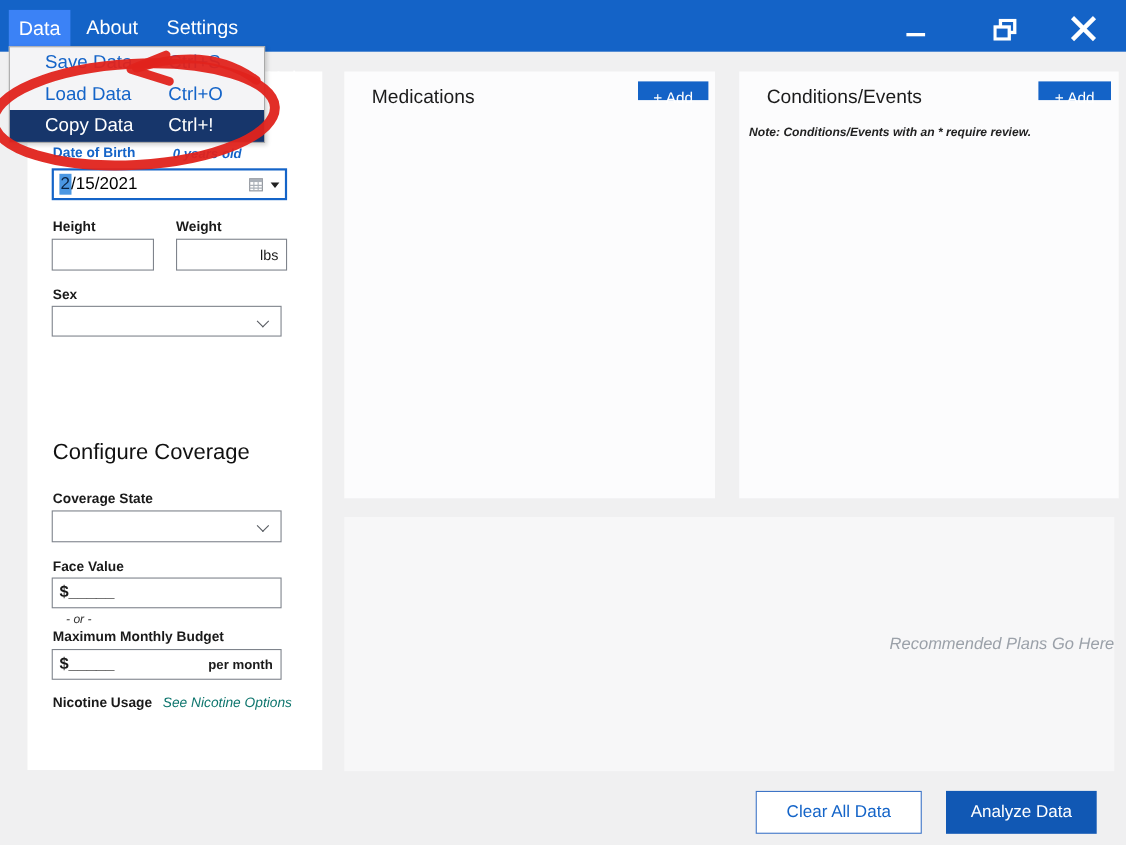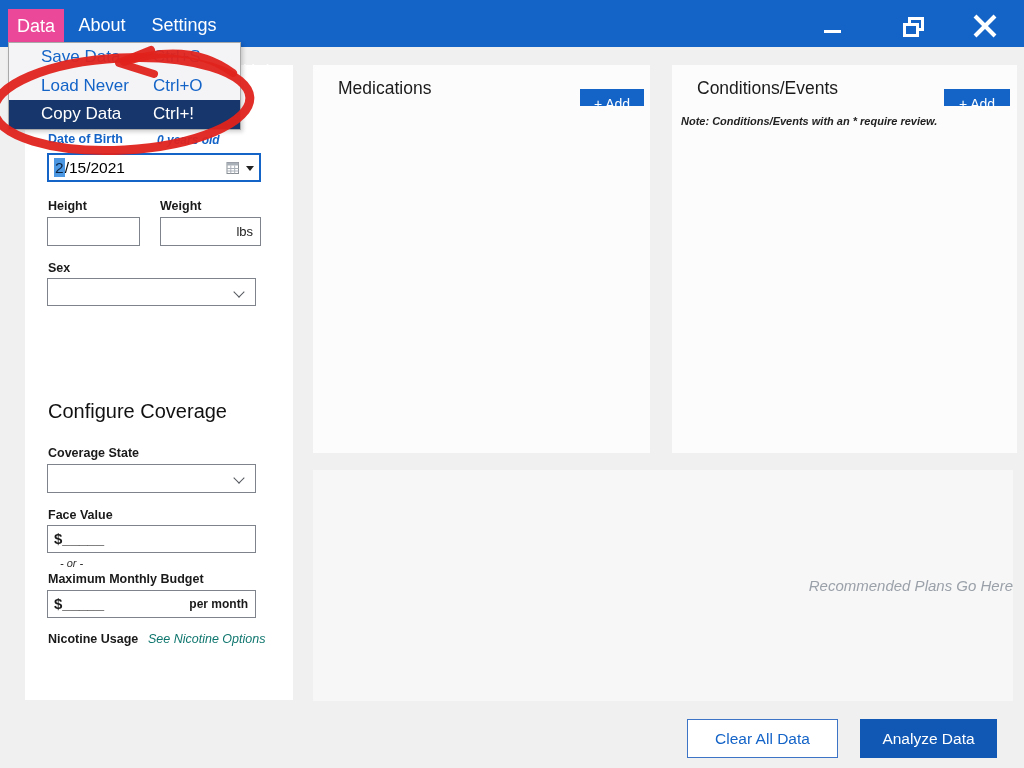--- a/index.html
+++ b/index.html
@@ -12,21 +12,21 @@
   }
   
   .titlebar {
     position:absolute; left:0; top:0; width:1024px; height:47px;
     background:#1463c7;
   }
   .menu-item {
     position:absolute; top:9px; height:33px; line-height:33px;
     color:#ffffff; font-size:18px; text-align:center; cursor:default;
   }
-  .menu-item.active { background:#ec4899; top:9px; height:38px; line-height:34px; }
+  .menu-item.active { background:#3b82f6; top:9px; height:38px; line-height:34px; }
   .win-btn { position:absolute; top:0; width:46px; height:47px; }
   .min-glyph { position:absolute; left:824px; top:30px; width:17px; height:3px; background:#fff; }
   .restore-glyph { position:absolute; left:903px; top:17px; width:22px; height:20px; }
   .close-glyph { position:absolute; left:972px; top:14px; width:26px; height:24px; }
   
   .dropdown {
     position:absolute; left:8px; top:42px; width:233px; height:88px;
     background:#f4f4f6; border:1px solid #a9a9a9; z-index:30;
     box-shadow:2px 2px 4px rgba(0,0,0,0.18);
   }
@@ -70,21 +70,21 @@
     border-left:4.5px solid transparent; border-right:4.5px solid transparent;
     border-top:5.5px solid #222;
   }
   .section-heading { position:absolute; font-size:20px; color:#111; font-weight:normal; }
   .small-italic { position:absolute; font-size:11px; font-style:italic; color:#333; }
   .link { position:absolute; font-size:12.5px; font-style:italic; color:#0f766e; cursor:pointer; }
   
   .panel-title { position:absolute; left:25px; top:13px; font-size:17.5px; color:#1b1b1b; }
   .add-btn {
     position:absolute; top:9px; height:17px; background:#1463c7; color:#fff;
-    font-size:14px; border:none; line-height:30px; text-align:center; cursor:pointer;margin-top:15px;
+    font-size:14px; border:none; line-height:30px; text-align:center; cursor:pointer;
   }
   .note { position:absolute; left:9px; top:50px; font-size:11px; font-weight:bold; font-style:italic; color:#222; }
   .placeholder-text { font-size:15px; font-style:italic; color:#9ba1a9; }
   
   .btn-outline {
     position:absolute; left:687px; top:719px; width:151px; height:39px;
     background:#ffffff; border:1px solid #3d74c6; color:#1464c8;
     font-size:15.5px; line-height:37px; text-align:center; cursor:pointer;
     font-family:"Liberation Sans", sans-serif;
   }
@@ -203,21 +203,21 @@
 
 <button class="btn-outline">Clear All Data</button>
 <button class="btn-solid">Analyze Data</button>
 
 <div class="dropdown">
   <div class="dd-row">
     <span class="dd-label">Save Data</span>
     <span class="dd-shortcut">Ctrl+S</span>
   </div>
   <div class="dd-row">
-    <span class="dd-label">Load Never</span>
+    <span class="dd-label">Load Data</span>
     <span class="dd-shortcut">Ctrl+O</span>
   </div>
   <div class="dd-row highlight">
     <span class="dd-label">Copy Data</span>
     <span class="dd-shortcut">Ctrl+!</span>
   </div>
 </div>
 
 <svg class="annotation" width="285" height="130" viewBox="-10 40 285 130">
   <ellipse cx="122" cy="104" rx="128" ry="46" fill="none" stroke="#e0231c" stroke-width="9" stroke-linecap="round" transform="rotate(-3 122 104)" opacity="0.95"></ellipse>

